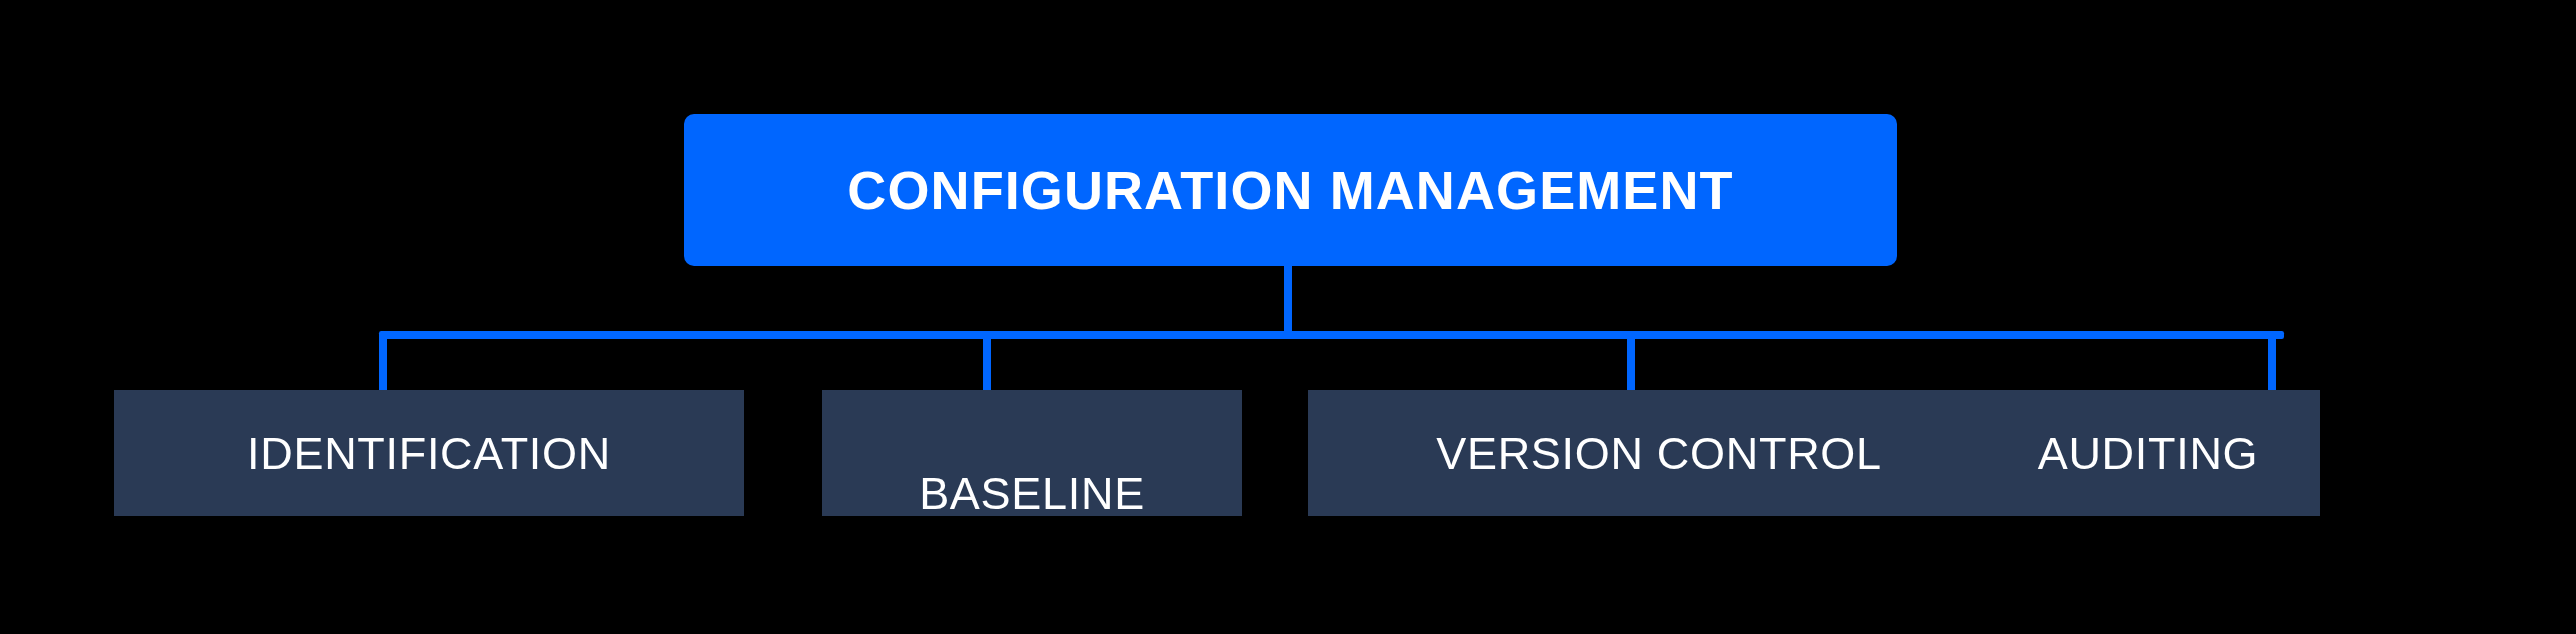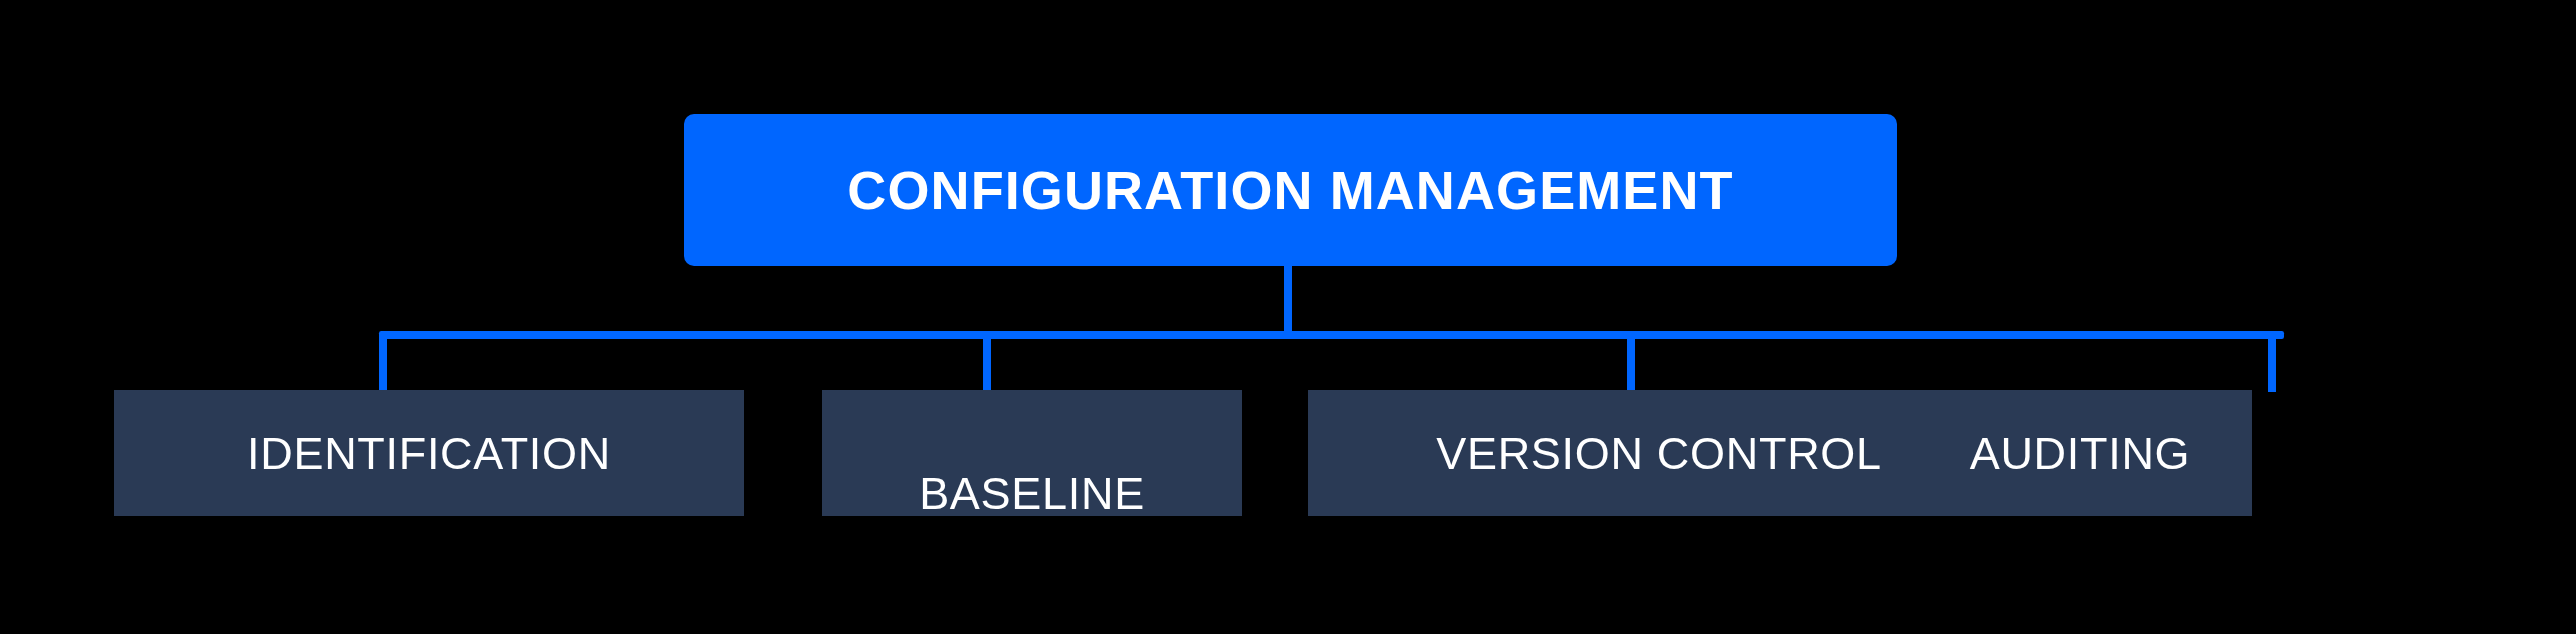--- a/index.html
+++ b/index.html
@@ -89,21 +89,21 @@
     font-size: 45px;
     font-weight: normal;
     letter-spacing: 0.7px;
     line-height: 1;
     white-space: nowrap;
     text-align: center;
   }
   .child-1 { left: 114px;  width: 630px; }
   .child-2 { left: 822px; width: 420px; align-items: flex-end; }
   .child-3 { left: 1308px; width: 702px; }
-  .child-4 { left: 1908px; width: 344px; }
+  .child-4 { left: 1976px; width: 344px; }
 </style>
 </head>
 <body>
 
 <div id="canvas">
 
   <div class="root-node">
     <span class="root-label">CONFIGURATION MANAGEMENT</span>
   </div>
 

